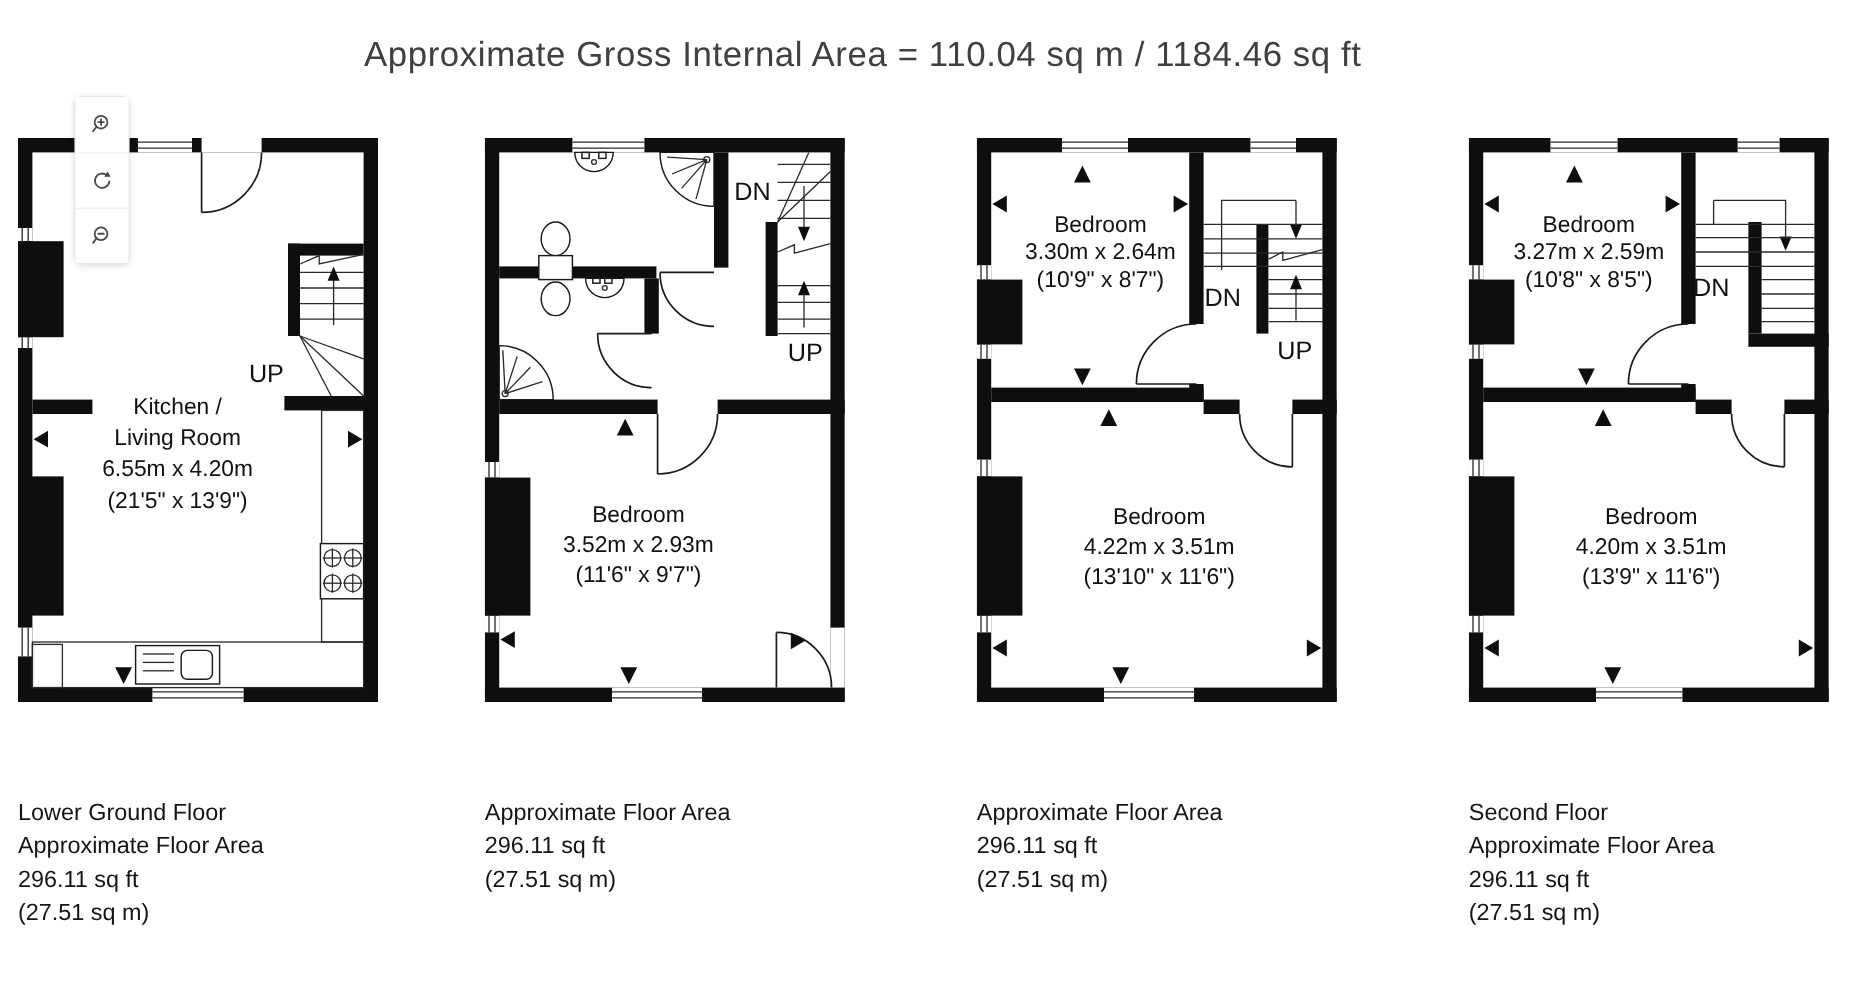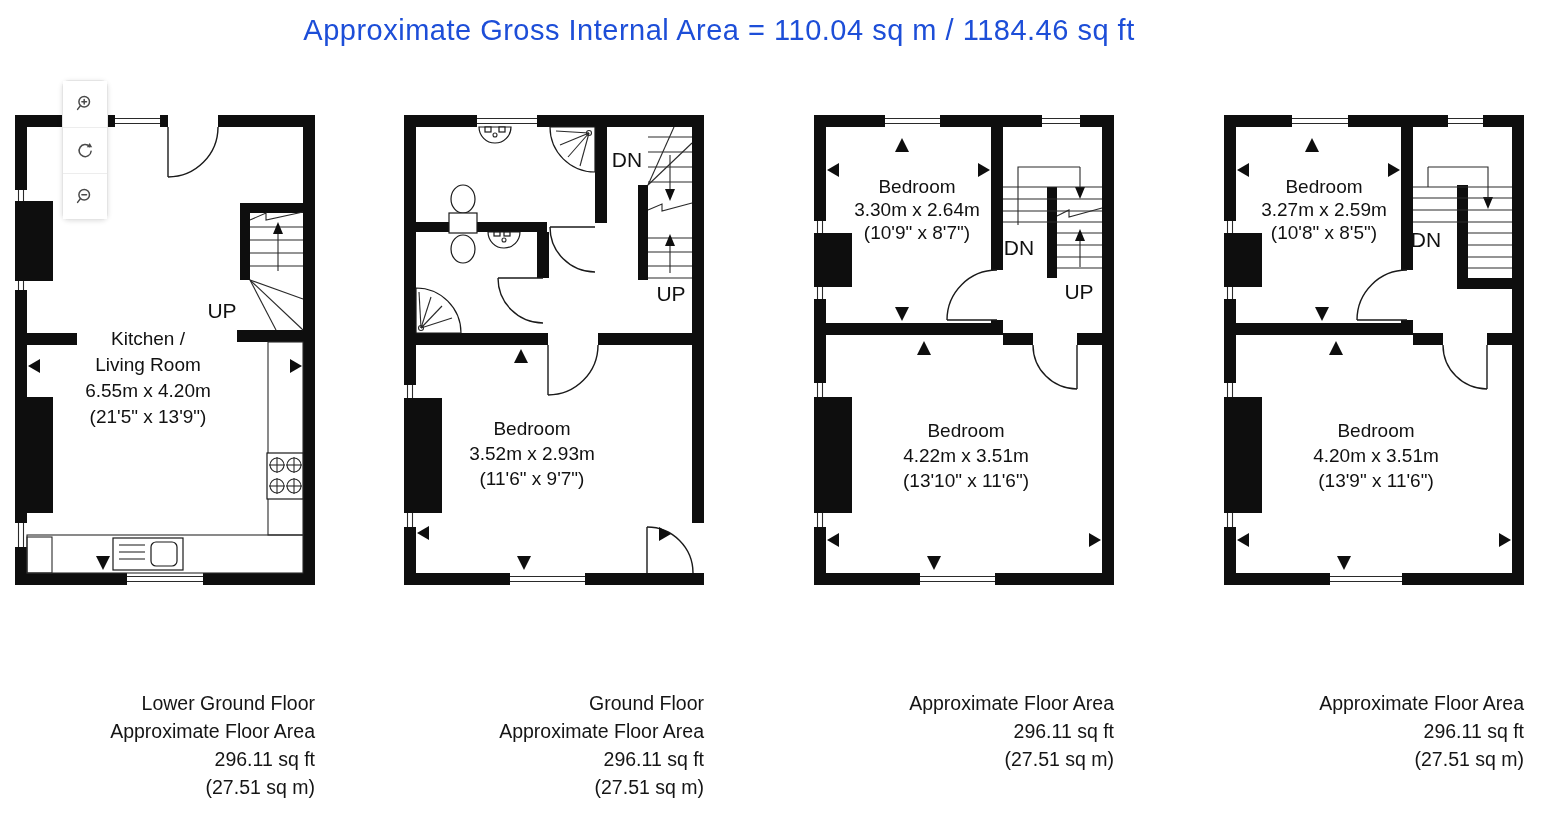--- a/index.html
+++ b/index.html
@@ -1,39 +1,39 @@
 <!DOCTYPE html>
 <html><head>
 <meta charset="utf-8">
 <style>
   html,body{margin:0;padding:0;background:#fff;}
   .page{position:relative;width:1548px;height:835px;background:#fff;overflow:hidden;
         font-family:"Liberation Sans",sans-serif;color:#1a1a1a;}
-  .title{position:absolute;top:14px;left:0;width:1548px;text-align:center;
-         font-size:29px;letter-spacing:.5px;color:#1d4ed8;padding-right:110px;box-sizing:border-box;}
+  .title{position:absolute;top:30px;left:0;width:1548px;text-align:center;
+         font-size:29px;letter-spacing:.5px;color:#404040;padding-right:110px;box-sizing:border-box;}
   
   .toolbar{position:absolute;left:62px;top:80px;width:44px;background:#fff;
            border:1px solid #e4e4e4;border-radius:7px;box-shadow:0 1px 5px rgba(0,0,0,.13);
            display:flex;flex-direction:column;z-index:5;}
   .tool-btn{height:46px;display:flex;align-items:center;justify-content:center;cursor:pointer;background:#fff;border:none;}
   .tool-btn + .tool-btn{border-top:1px solid #ededed;}
   .tool-btn svg{display:block;}
   .tb{stroke:#4a4a4a;stroke-width:1.5;fill:none;stroke-linecap:round;}
   
   .floor{position:absolute;top:115px;width:300px;}
   .floor svg{display:block;width:300px;height:470px;}
   .wl{fill:#0e0e0e;}
   .gap{fill:#ffffff;}
   .ln{stroke:#1a1a1a;stroke-width:1.4;fill:none;}
   .thn{stroke:#2a2a2a;stroke-width:1.1;fill:none;}
   .fx{stroke:#1a1a1a;stroke-width:1.2;fill:#fff;}
   .mk{fill:#0e0e0e;}
   text.rm{font-size:19px;fill:#111;text-anchor:middle;font-family:"Liberation Sans",sans-serif;}
   text.st{font-size:21px;fill:#111;font-family:"Liberation Sans",sans-serif;text-anchor:middle;}
-  .caption{margin-top:104px;text-align:right;font-size:19.5px;line-height:28px;color:#151515;}
+  .caption{margin-top:78px;text-align:left;font-size:19.5px;line-height:28px;color:#151515;}
 </style>
 </head>
 <body>
 
 <div class="page">
 
   <div class="title">Approximate Gross Internal Area = 110.04 sq m / 1184.46 sq ft</div>
 
   <div class="toolbar">
     <button class="tool-btn">
@@ -243,21 +243,20 @@
         <polygon class="mk" points="267,419 255,412 255,426"></polygon>
         <polygon class="mk" points="120,455 113,441 127,441"></polygon>
       </g>
       <text class="st" x="223" y="52">DN</text>
       <text class="st" x="267" y="186">UP</text>
       <text class="rm" x="128" y="320">Bedroom</text>
       <text class="rm" x="128" y="345">3.52m x 2.93m</text>
       <text class="rm" x="128" y="370">(11'6" x 9'7")</text>
     </svg>
     <div class="caption">
-      <div>Ground Floor</div>
       <div>Approximate Floor Area</div>
       <div>296.11 sq ft</div>
       <div>(27.51 sq m)</div>
     </div>
   </div>
 
   <div class="floor" style="left:814px">
     <svg viewBox="0 0 300 470">
       <g>
         <rect class="wl" x="0" y="0" width="300" height="12"></rect>
@@ -415,19 +414,20 @@
       </g>
       <text class="st" x="202" y="132">DN</text>
       <text class="rm" x="100" y="78">Bedroom</text>
       <text class="rm" x="100" y="101">3.27m x 2.59m</text>
       <text class="rm" x="100" y="124">(10'8" x 8'5")</text>
       <text class="rm" x="152" y="322">Bedroom</text>
       <text class="rm" x="152" y="347">4.20m x 3.51m</text>
       <text class="rm" x="152" y="372">(13'9" x 11'6")</text>
     </svg>
     <div class="caption">
+      <div>Second Floor</div>
       <div>Approximate Floor Area</div>
       <div>296.11 sq ft</div>
       <div>(27.51 sq m)</div>
     </div>
   </div>
 
 </div>
 
 </body></html>

